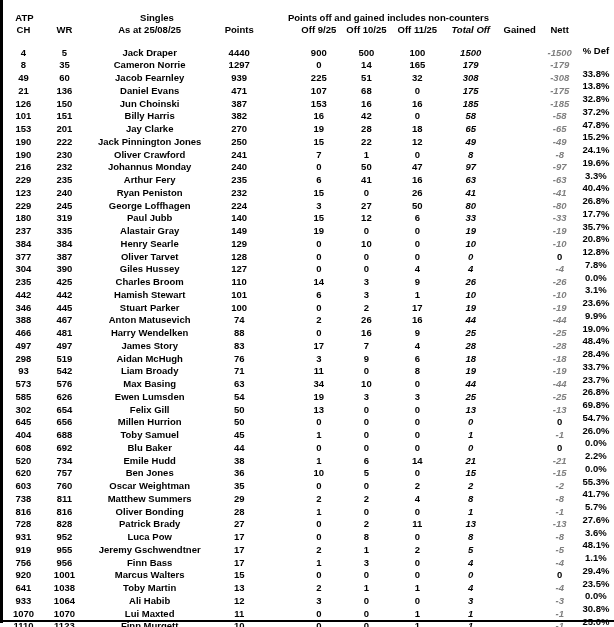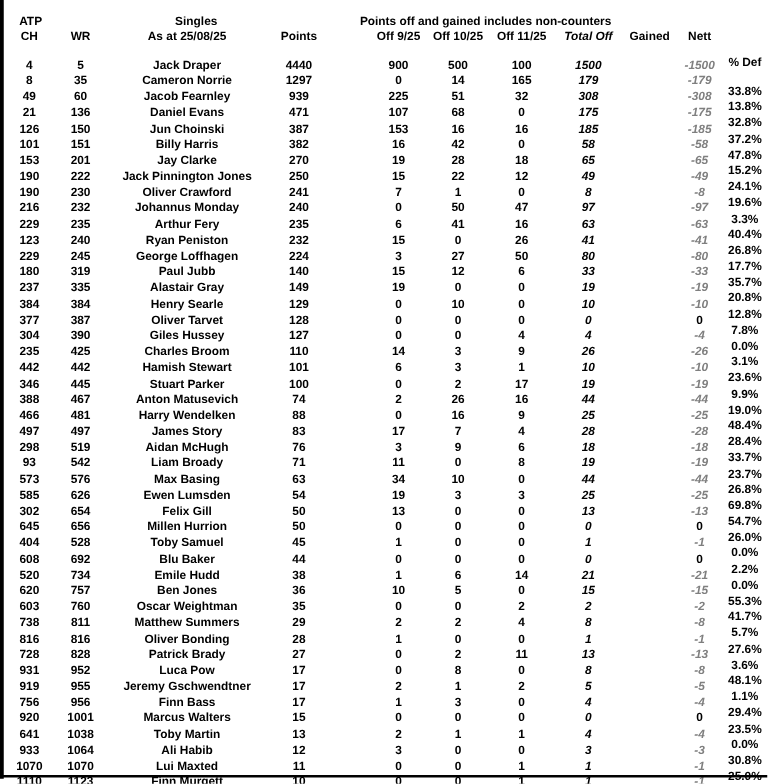--- a/index.html
+++ b/index.html
@@ -452,21 +452,21 @@
           <div class="c c4">0</div>
           <div class="c c5">0</div>
           <div class="c c6">0</div>
           <div class="c c7">0</div>
           <div class="c c8"></div>
           <div class="c c9">0</div>
           <div class="c c10">0.0%</div>
         </div>
         <div class="row">
           <div class="c c0">404</div>
-          <div class="c c1">528</div>
+          <div class="c c1">688</div>
           <div class="c c2">Toby Samuel</div>
           <div class="c c3">45</div>
           <div class="c c4">1</div>
           <div class="c c5">0</div>
           <div class="c c6">0</div>
           <div class="c c7">1</div>
           <div class="c c8"></div>
           <div class="c c9 gray">-1</div>
           <div class="c c10">2.2%</div>
         </div>

